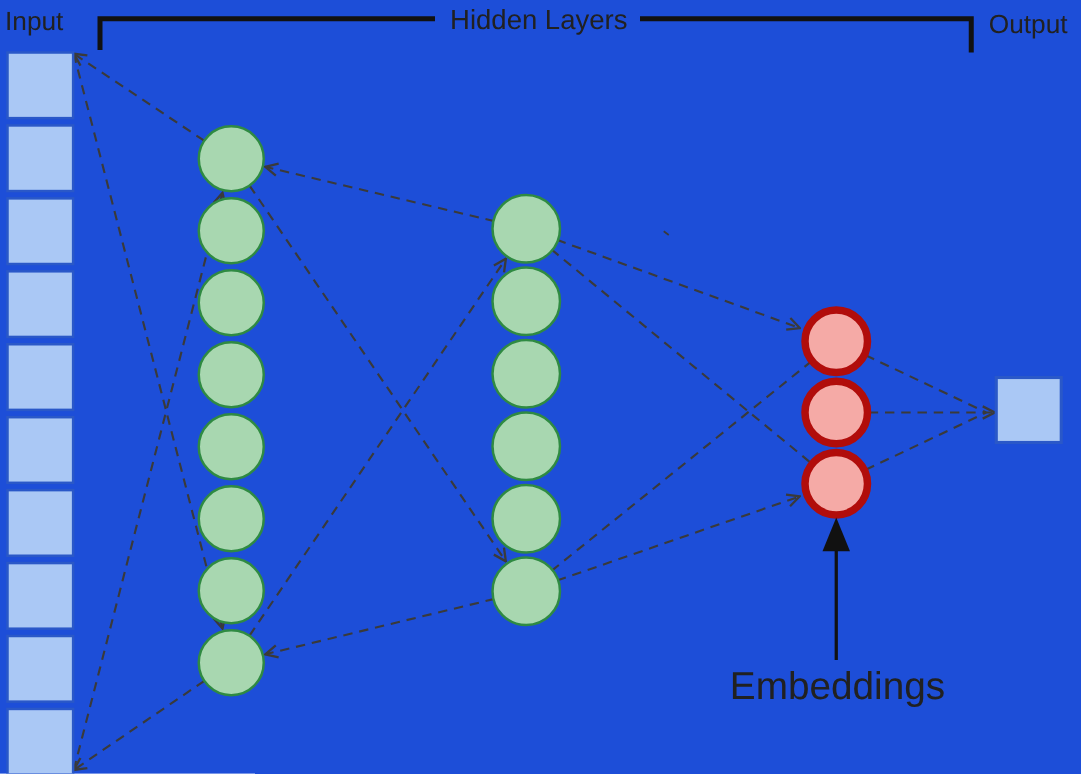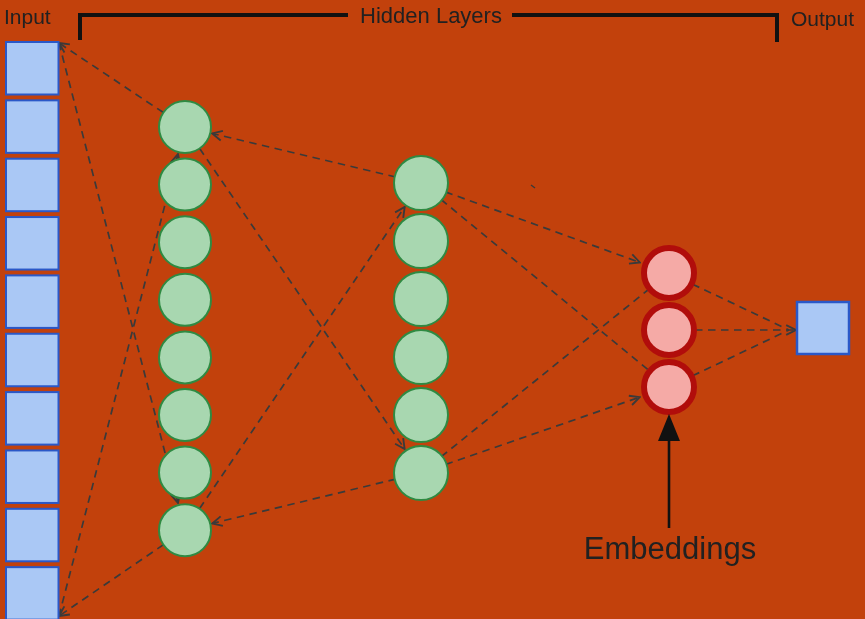--- a/index.html
+++ b/index.html
@@ -1,19 +1,19 @@
 <!DOCTYPE html>
 <html><head>
 <meta charset="utf-8">
 <style>
   html,body{margin:0;padding:0;background:#fff;}
   .canvas{
     position:relative;
     width:865px;height:619px;
-    background:#c2410c;
+    background:#1d4ed8;
     overflow:hidden;
     font-family:"Liberation Sans", sans-serif;
   }
   svg{display:block;}
   text{
     font-family:"Liberation Sans", sans-serif;
     fill:#212121;
   }
   .layer-label{font-size:21px;}
   .bracket-label{font-size:22px;}

